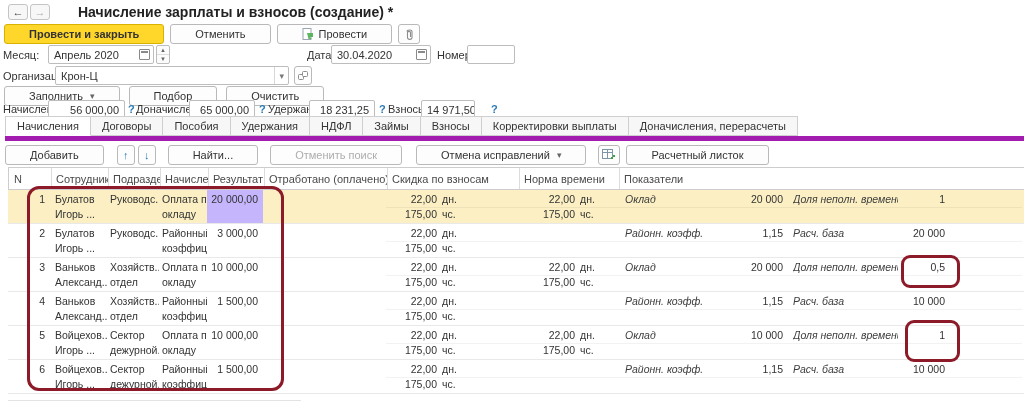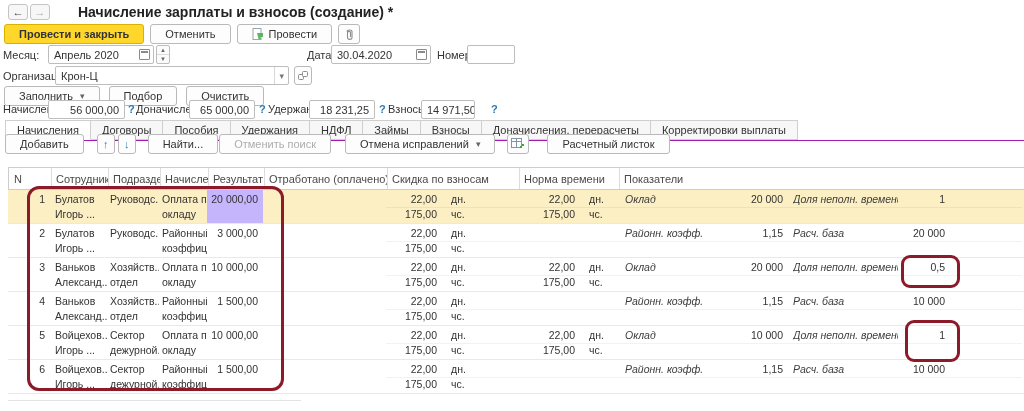--- a/index.html
+++ b/index.html
@@ -1,20 +1,20 @@
 <!DOCTYPE html>
 <html><head>
 <meta charset="utf-8">
 <style>
   *{box-sizing:border-box;margin:0;padding:0}
   html,body{width:1024px;height:411px}
   body{position:relative;background:#fff;font-family:"Liberation Sans",sans-serif;font-size:11px;color:#333;overflow:hidden}
   .abs{position:absolute}
   
-  .btn{display:inline-flex;align-items:center;gap:5px;height:20px;padding:0 14px;background:#FDFDFD;border:1px solid #B9B9B9;border-radius:3px;font-family:inherit;font-size:11px;color:#333;cursor:pointer;white-space:nowrap}
+  .btn{display:inline-flex;align-items:center;gap:5px;height:20px;padding:0 24px;background:#FDFDFD;border:1px solid #B9B9B9;border-radius:3px;font-family:inherit;font-size:11px;color:#333;cursor:pointer;white-space:nowrap}
   .btn.primary{background:#FFD72B;border-color:#D9B100;font-weight:bold}
   .btn.disabled{color:#ADADAD}
   .btn .dd{font-size:9px;color:#666;margin-left:2px}
   .navbtn{display:inline-flex;align-items:center;justify-content:center;width:20px;height:16px;border:1px solid #C4C4C4;border-radius:3px;background:#F7F7F7;font-size:11px;cursor:pointer}
   .navbtn.fwd{color:#AFAFAF}
   .navbtn.back{color:#444}
   
   .title{font-size:14px;font-weight:bold;color:#222;white-space:nowrap}
   
   .inp{display:flex;align-items:center;height:19px;border:1px solid #BDBDBD;border-radius:2px;background:#fff}
@@ -23,46 +23,46 @@
   .lbl{color:#333;white-space:nowrap}
   .calicon{position:relative;width:11px;height:11px;border:1px solid #8A8A8A;border-radius:1px;margin:0 3px;flex:0 0 auto}
   .calicon::before{content:"";position:absolute;left:1px;right:1px;top:1px;height:2px;background:#8A8A8A}
   .inp .ddarr{color:#777;font-size:9px;padding:0 4px;border-left:1px solid #D7D7D7;height:100%;display:flex;align-items:center}
   .spinner{display:flex;flex-direction:column;width:14px;height:19px;border:1px solid #BDBDBD;border-radius:2px;background:#FBFBFB;font-size:6px;color:#666;line-height:8px;text-align:center;cursor:pointer}
   .spinner span{flex:1}
   .spinner span:first-child{border-bottom:1px solid #DDD}
   .iconbtn{display:inline-flex;align-items:center;justify-content:center;width:22px;height:20px;border:1px solid #B9B9B9;border-radius:3px;background:#FDFDFD;cursor:pointer}
   .help{color:#2B7BB5;font-weight:bold;cursor:pointer}
   
-  .tabs{position:absolute;left:5px;top:121px;right:0;height:20px;display:flex;align-items:flex-end;border-bottom:1px solid #a21caf}
+  .tabs{position:absolute;left:5px;top:121px;right:0;height:20px;display:flex;align-items:flex-end;border-bottom:5px solid #a21caf}
   .tab{height:20px;display:flex;align-items:center;padding:0 11px;border:1px solid #CFCFCF;border-left:none;background:#F7F7F7;color:#333;cursor:pointer;white-space:nowrap}
   .tab:first-child{border-left:1px solid #CFCFCF}
   .tab.active{background:#fff;border-bottom:1px solid #fff;position:relative}
   
-  .ttoolbar{position:absolute;left:5px;top:134px;display:flex;}
+  .ttoolbar{position:absolute;left:5px;top:145px;display:flex;}
   .table{position:absolute;left:8px;top:167px;width:1016px}
   .thead,.trow{display:grid;grid-template-columns:42px 57px 52px 48px 56px 123px 132px 100px 1fr}
   .thead{height:23px;border:1px solid #CDCDCD;border-right:none;color:#4A4A4A;background:#FFF}
   .thead .hc{padding:5px 4px 0 4px;white-space:nowrap;overflow:hidden}
   .thead .hc + .hc{border-left:1px solid #DCDCDC}
   .thead .hc.hn{padding-left:5px}
   .trow{min-height:34px;border-bottom:1px solid #E9E9E9;position:relative;cursor:pointer}
   .trow::after{content:"";position:absolute;left:378px;right:2px;top:17px;border-top:1px solid rgba(0,0,0,0.05)}
   .trow.selected{background:#FBEFC3}
   .trow.selected .cell.result{background:#c4b5fd}
   .cell{padding-top:2px;font-size:10.5px;line-height:15px;overflow:hidden}
   .cell .l1,.cell .l2{display:block;white-space:nowrap;overflow:hidden}
   .cell.nnum{text-align:right;padding-right:5px}
   .cell.emp{padding-left:5px}
   .cell.dep,.cell.acc{padding-left:3px}
   .cell.result{text-align:right;padding-right:5px}
   .tl{display:flex}
   .tnum{width:51px;text-align:right}
   .cell.norm .tnum{width:57px}
-  .tunit{margin-left:14px;color:#333}
+  .tunit{margin-left:5px;color:#333}
   .cell.pokaz .pline{display:grid;grid-template-columns:100px 58px 10px 105px 47px 1fr;padding-left:7px}
   .iname{font-style:italic;color:#3D3D3D;white-space:nowrap;overflow:hidden}
   .ival{text-align:right;white-space:nowrap}
   
   .ann{position:absolute;border:3px solid #8C1A28;pointer-events:none}
   .ann.big{left:27px;top:186px;width:257px;height:205px;border-radius:12px}
   .ann.s1{left:901px;top:255px;width:59px;height:33px;border-radius:9px}
   .ann.s2{left:905px;top:320px;width:55px;height:42px;border-radius:9px}
   .footline{position:absolute;left:8px;top:400px;width:293px;border-top:1px solid #E3E3E3}
   
@@ -166,47 +166,47 @@
 <span class="abs help" style="left:491px;top:103px">?</span>
 
 <div class="tabs">
     <div class="tab active">Начисления</div>
     <div class="tab">Договоры</div>
     <div class="tab">Пособия</div>
     <div class="tab">Удержания</div>
     <div class="tab">НДФЛ</div>
     <div class="tab">Займы</div>
     <div class="tab">Взносы</div>
+    <div class="tab">Корректировки выплаты</div>
     <div class="tab">Доначисления, перерасчеты</div>
-    <div class="tab">Корректировки выплаты</div>
   </div>
 
 <div class="ttoolbar">
   <button class="btn">Добавить</button>
   <span style="display:inline-flex;gap:3px;margin-left:13px">
     <span class="arrbtn">↑</span>
     <span class="arrbtn">↓</span>
   </span>
   <button class="btn" style="margin-left:12px">Найти...</button>
-  <button class="btn disabled" style="margin-left:1px">Отменить поиск</button>
+  <button class="btn disabled" style="margin-left:12px">Отменить поиск</button>
   <button class="btn" style="margin-left:14px">
     <span>Отмена исправлений</span>
       <span class="dd">▾</span>
   </button>
   <button class="iconbtn" style="margin-left:12px">
     <span>
       <svg width="14" height="12" viewBox="0 0 14 12">
           <rect x="0.5" y="0.5" width="10" height="9" fill="#fff" stroke="#7F96A8"></rect>
           <line x1="0.5" y1="3.5" x2="10.5" y2="3.5" stroke="#7F96A8"></line>
           <line x1="5.5" y1="0.5" x2="5.5" y2="9.5" stroke="#7F96A8"></line>
           <path d="M10 8 h2 v-2 h2 v2 h-2 v2 h-2 z" transform="translate(-1,0)" fill="#3DA33D"></path>
         </svg>
     </span>
   </button>
-  <button class="btn" style="margin-left:18px">Расчетный листок</button>
+  <button class="btn" style="margin-left:6px">Расчетный листок</button>
 </div>
 
 <div class="table">
   <div class="thead">
     <div class="hc hn">N</div>
     <div class="hc">Сотрудник</div>
     <div class="hc">Подразде...</div>
     <div class="hc">Начисление</div>
     <div class="hc">Результат</div>
     <div class="hc">Отработано (оплачено)</div>

